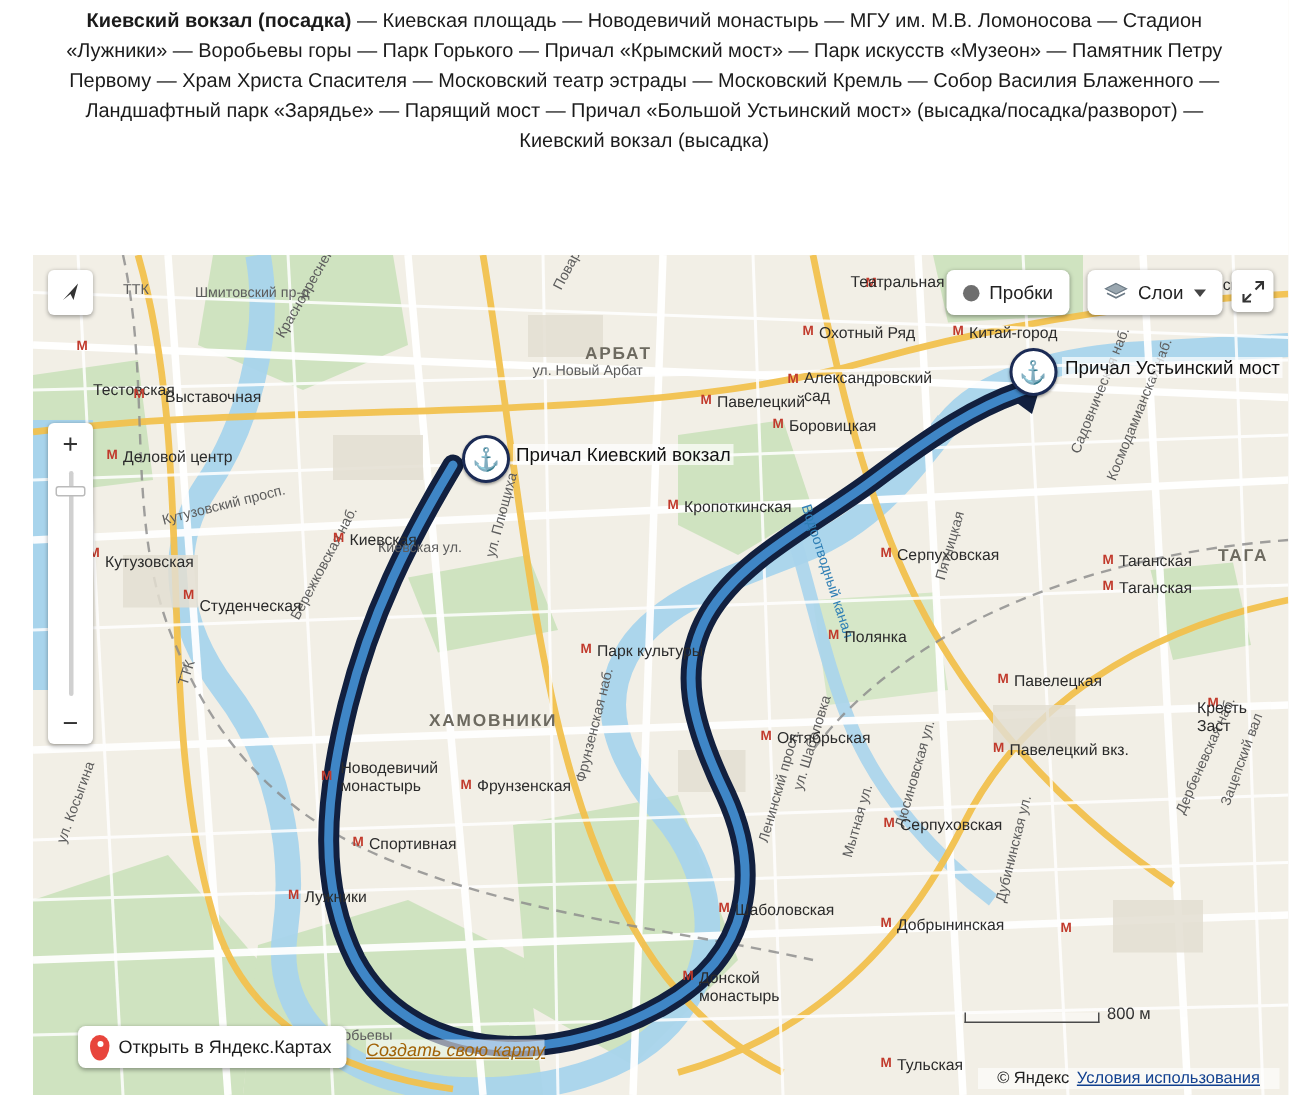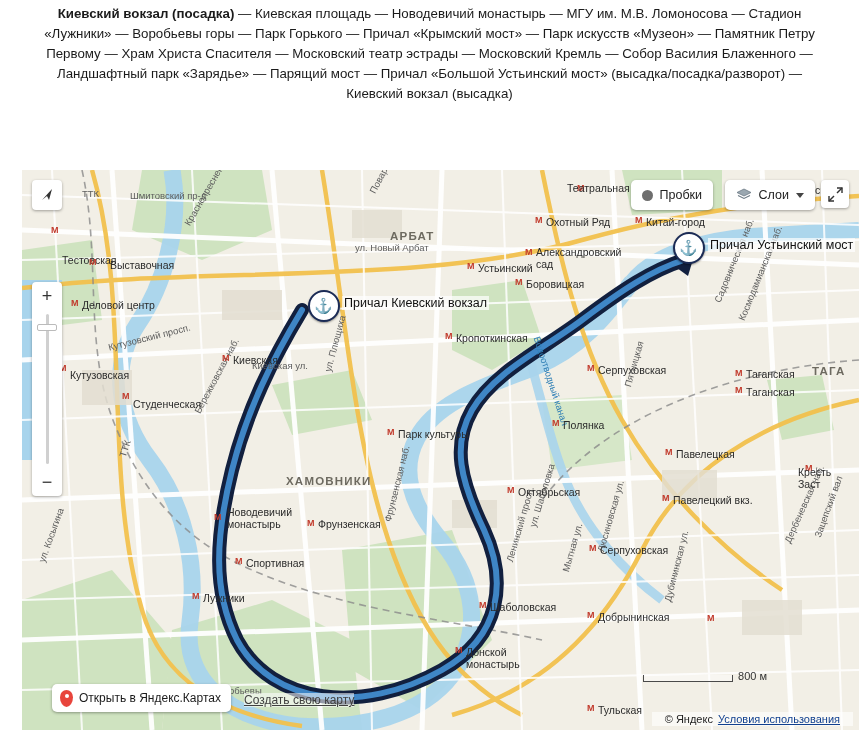--- a/index.html
+++ b/index.html
@@ -212,24 +212,25 @@
     position: absolute;
     left: 4.5px; top: 4px;
     width: 4px; height: 4px;
     background: #fff;
     border-radius: 50%;
   }
   .link-create {
     position: absolute;
     left: 222px; bottom: 23px;
     font-size: 12px;
-    color: #404040;
+    color: #a16207;
     text-decoration: underline;
     cursor: pointer;
     background: rgba(255,255,255,0.55);
+    font-style: italic;
   }
   .scalebar {
     position: absolute;
     right: 92px; bottom: 48px;
     font-size: 11px;
     color: #333;
     display: flex;
     align-items: flex-end;
     gap: 5px;
   }
@@ -482,21 +483,21 @@
     <div class="metro-dot" style="left:618px; top:52px;"></div>
     <div class="metro-label" style="left:624px; top:46px;">Китай-город</div>
 
     <div class="metro-dot" style="left:508px; top:84px;"></div>
     <div class="metro-label" style="left:514px; top:76px; line-height:12px; white-space:normal; width:92px;">Александровский сад</div>
 
     <div class="metro-dot" style="left:498px; top:114px;"></div>
     <div class="metro-label" style="left:504px; top:108px;">Боровицкая</div>
 
     <div class="metro-dot" style="left:450px; top:98px;"></div>
-    <div class="metro-label" style="left:456px; top:92px;">Устьинский</div>
+    <div class="metro-label" style="left:456px; top:92px;">Павелецкий</div>
 
     <div class="metro-dot" style="left:770px; top:20px;"></div>
     <div class="metro-label" style="left:776px; top:14px;">Курская</div>
 
     <div class="metro-dot" style="left:690px; top:450px;"></div>
 
     <div class="metro-dot" style="left:788px; top:300px;"></div>
     <div class="metro-label" style="left:776px; top:296px; line-height:12px; white-space:normal; width:54px;">Кресть Заст</div>
 
     <div class="metro-label" style="left:108px; top:518px; color:#2e7d32;">Природный</div>

